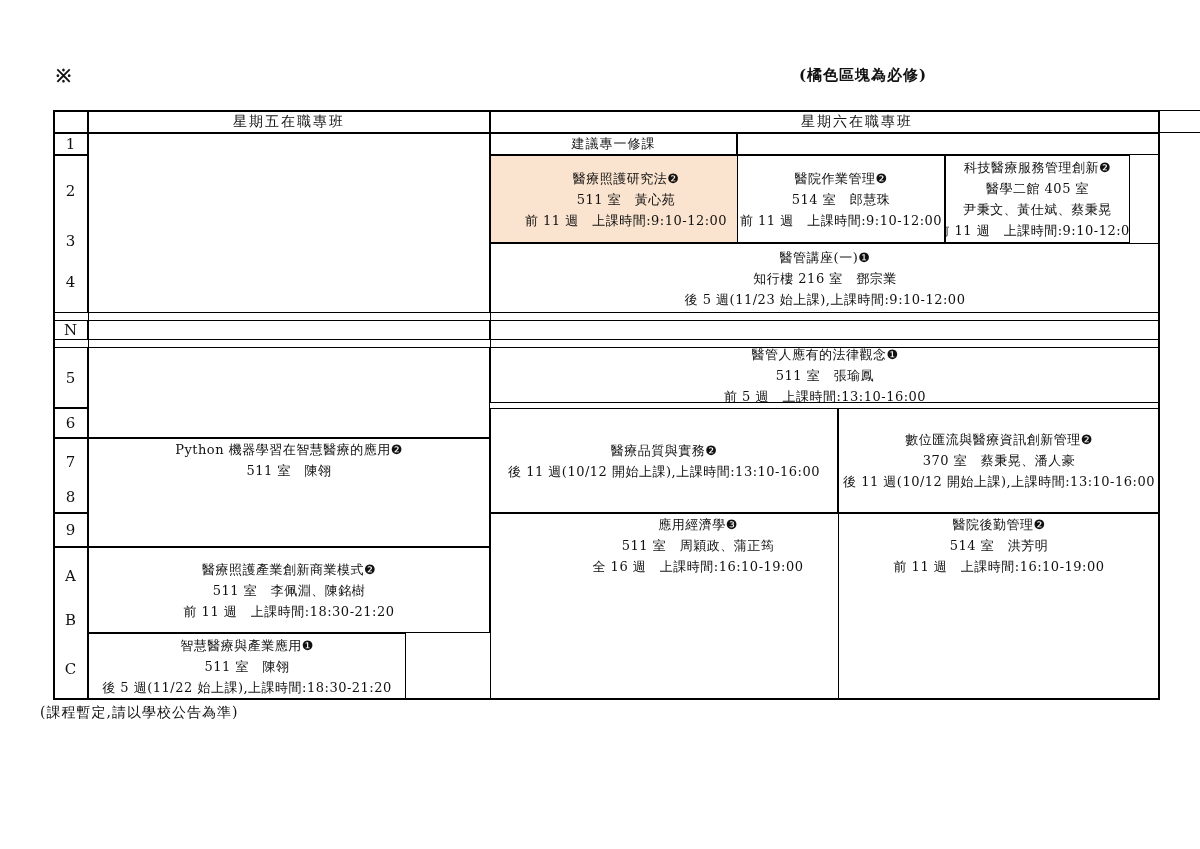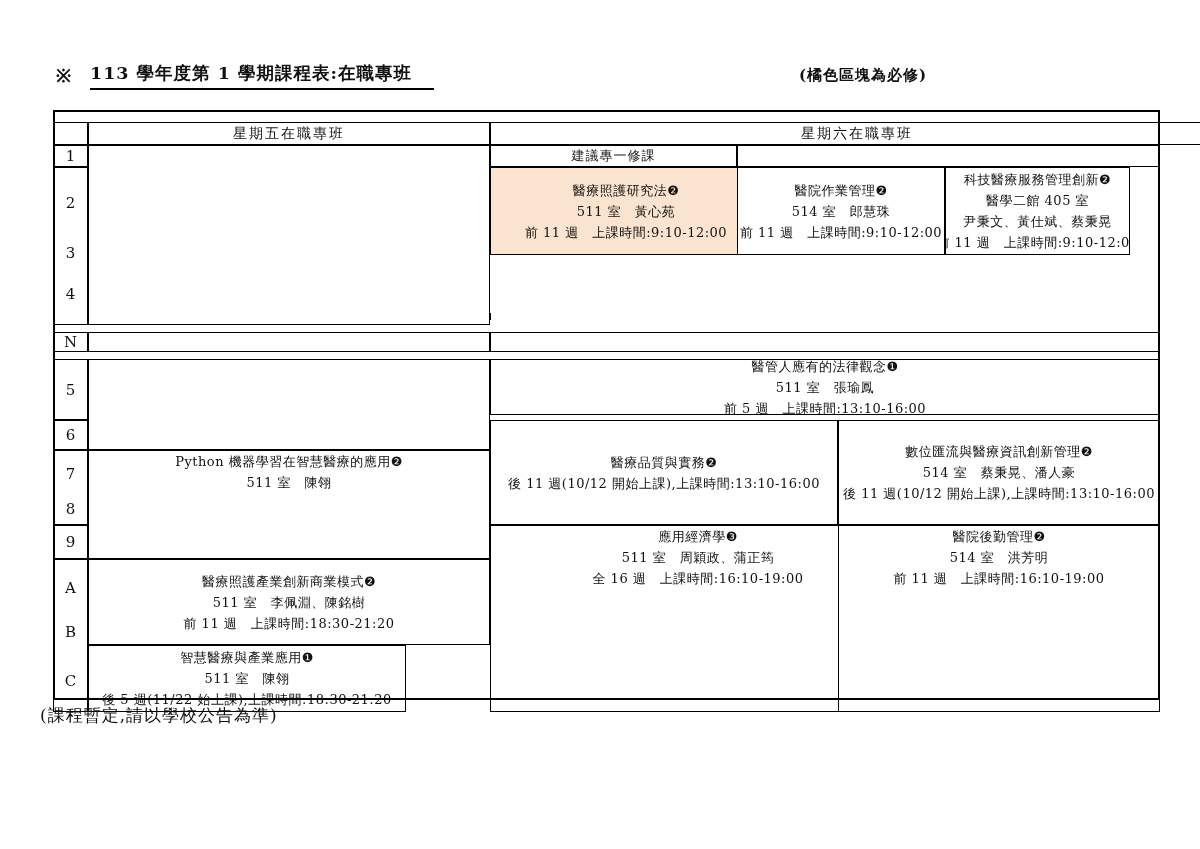--- a/index.html
+++ b/index.html
@@ -2,44 +2,43 @@
 <html><head>
 <meta charset="utf-8">
 <style>
   html,body{margin:0;padding:0;background:#fff;}
   .page{position:relative;width:1200px;height:849px;background:#ffffff;overflow:hidden;
         font-family:"DejaVu Serif","Liberation Serif",serif;color:#111;}
   .title-marker{position:absolute;left:56px;top:63px;font-size:18px;font-weight:bold;}
   .doc-title{position:absolute;left:90px;top:61px;font-size:17.5px;font-weight:bold;
              border-bottom:2px solid #000;padding:0 22px 3px 0;letter-spacing:1px;}
   .doc-note{position:absolute;left:799px;top:66px;font-size:15px;font-weight:bold;letter-spacing:1px;}
-  .footer-note{position:absolute;left:40px;top:704px;font-size:17px;letter-spacing:1px;}
+  .footer-note{position:absolute;left:40px;top:704px;font-size:14px;letter-spacing:1px;}
   .tbl{position:absolute;left:53px;top:110px;width:1107px;height:590px;}
   .frame{position:absolute;left:0;top:0;width:1107px;height:590px;border:2px solid #000;
          box-sizing:border-box;pointer-events:none;}
   .cell{position:absolute;box-sizing:border-box;border:1px solid #000;background:#fff;
         display:flex;flex-direction:column;justify-content:center;align-items:center;
-        text-align:center;overflow:hidden;margin-top:12px;}
+        text-align:center;overflow:hidden;}
   .cell.topalign{justify-content:flex-start;padding-top:0;}
   .hdr{font-size:14px;letter-spacing:2px;}
   .cl{font-size:13px;line-height:21px;white-space:pre;letter-spacing:0.5px;}
   .note-line{font-size:13px;letter-spacing:1px;}
   .required{background:#FBE4CF;}
   .labelcell{font-size:15px;}
   .labelgroup{display:block;}
   .labelgroup span{position:absolute;left:0;width:100%;text-align:center;font-size:15px;line-height:18px;}
   .vseg{position:absolute;width:1px;background:#000;height:7px;}
 </style>
 </head>
 <body>
 
 <div class="page">
 
   <span class="title-marker">※</span>
-  <span class="doc-title">113 學年度第 1 學期課程表:在職專班</span>
   <span class="doc-note">(橘色區塊為必修)</span>
 
   <div class="tbl">
 
     <div class="cell" style="left:0;top:0;width:35px;height:23px"></div>
     <div class="cell hdr" style="left:35px;top:0;width:402px;height:23px">
       <span>星期五在職專班</span>
     </div>
     <div class="cell hdr" style="left:437px;top:0;width:734px;height:23px">
       <span>星期六在職專班</span>
@@ -107,41 +106,46 @@
       <div class="cl">514 室　郎慧珠</div>
       <div class="cl">前 11 週　上課時間:9:10-12:00</div>
     </div>
     <div class="cell" style="left:892px;top:45px;width:185px;height:88px">
       <div class="cl">科技醫療服務管理創新❷</div>
       <div class="cl">醫學二館 405 室</div>
       <div class="cl">尹秉文、黃仕斌、蔡秉晃</div>
       <div class="cl">前 11 週　上課時間:9:10-12:00</div>
     </div>
 
+    <div class="cell" style="left:437px;top:133px;width:670px;height:70px">
+      <div class="cl">醫管講座(一)❶</div>
+      <div class="cl">知行樓 216 室　鄧宗業</div>
+      <div class="cl">後 5 週(11/23 始上課),上課時間:9:10-12:00</div>
+    </div>
 
     <div class="cell" style="left:35px;top:210px;width:402px;height:20px"></div>
     <div class="cell" style="left:437px;top:210px;width:670px;height:20px"></div>
     <div class="vseg" style="left:35px;top:203px"></div>
     <div class="vseg" style="left:437px;top:203px"></div>
     <div class="vseg" style="left:35px;top:230px"></div>
     <div class="vseg" style="left:437px;top:230px"></div>
 
     <div class="cell" style="left:437px;top:237px;width:670px;height:56px">
       <div class="cl">醫管人應有的法律觀念❶</div>
       <div class="cl">511 室　張瑜鳳</div>
       <div class="cl">前 5 週　上課時間:13:10-16:00</div>
     </div>
 
     <div class="cell" style="left:437px;top:298px;width:348px;height:105px">
       <div class="cl">醫療品質與實務❷</div>
       <div class="cl">後 11 週(10/12 開始上課),上課時間:13:10-16:00</div>
     </div>
     <div class="cell" style="left:785px;top:298px;width:322px;height:105px">
       <div class="cl">數位匯流與醫療資訊創新管理❷</div>
-      <div class="cl">514 室　蔡秉晃、潘人豪</div>
+      <div class="cl">370 室　蔡秉晃、潘人豪</div>
       <div class="cl">後 11 週(10/12 開始上課),上課時間:13:10-16:00</div>
     </div>
 
     <div class="cell topalign" style="left:437px;top:403px;width:416px;height:187px">
       <div class="cl">應用經濟學❸</div>
       <div class="cl">511 室　周穎政、蒲正筠</div>
       <div class="cl">全 16 週　上課時間:16:10-19:00</div>
     </div>
     <div class="cell topalign" style="left:785px;top:403px;width:322px;height:187px">
       <div class="cl">醫院後勤管理❷</div>

